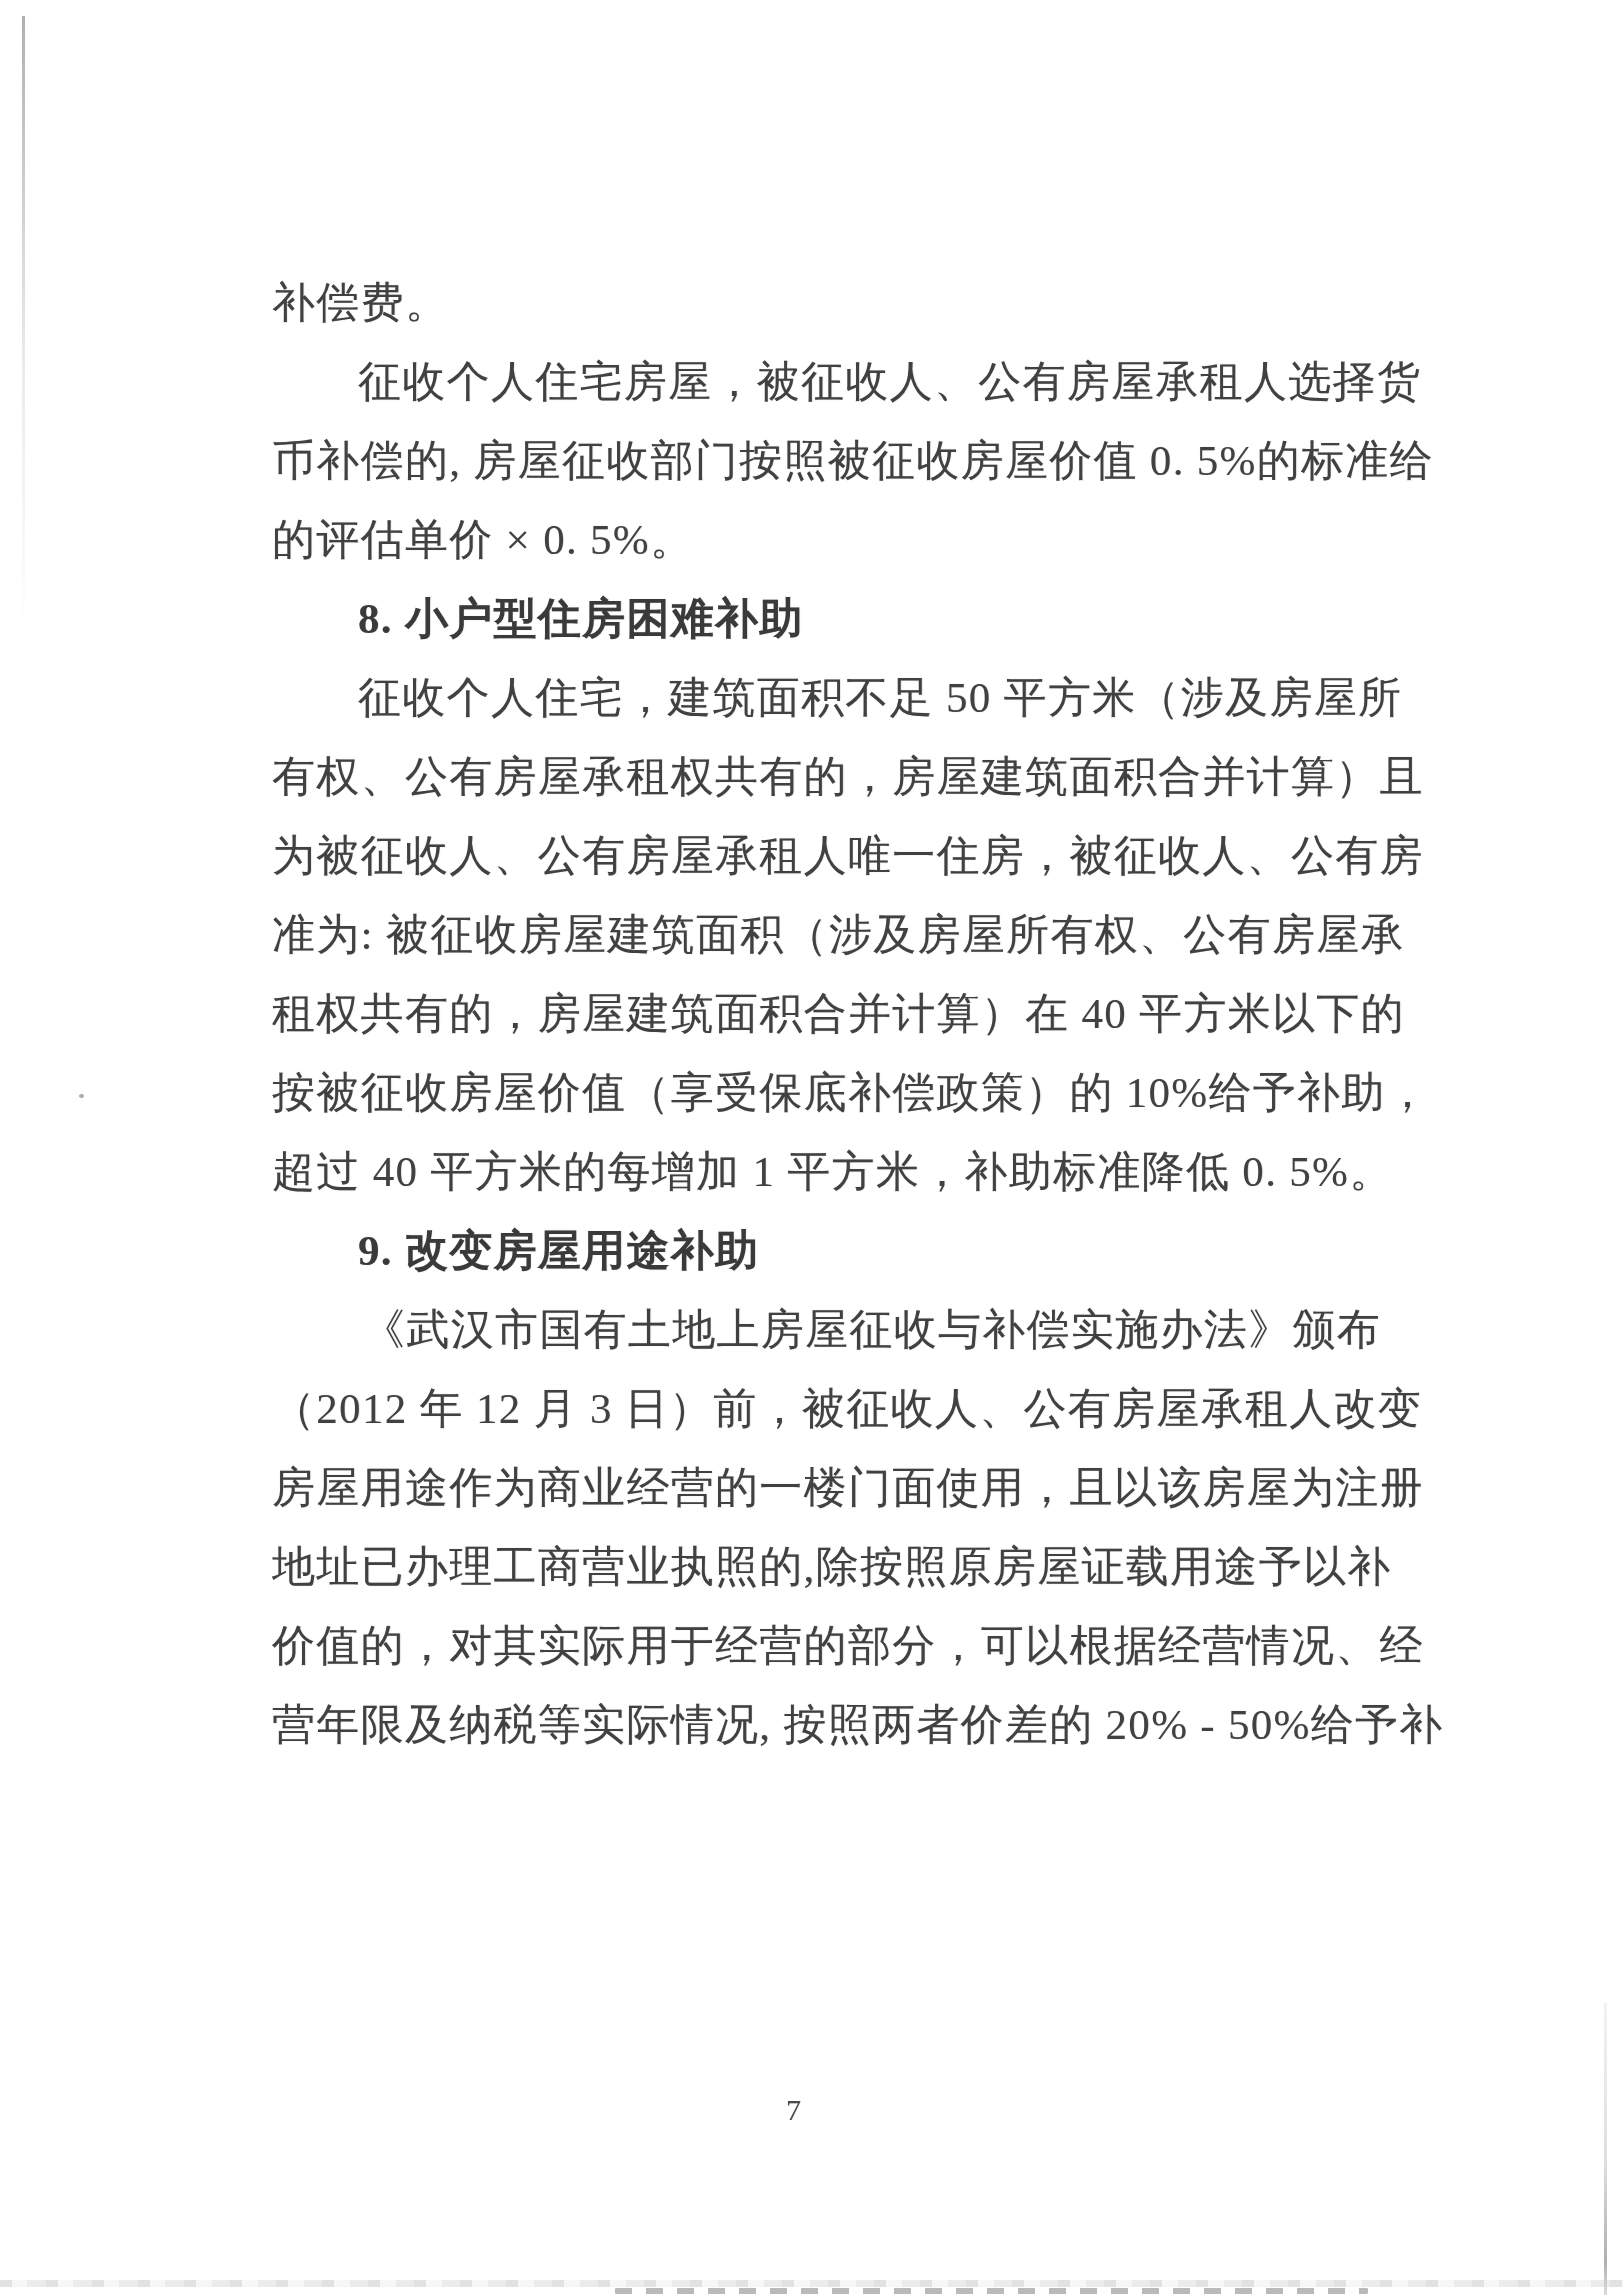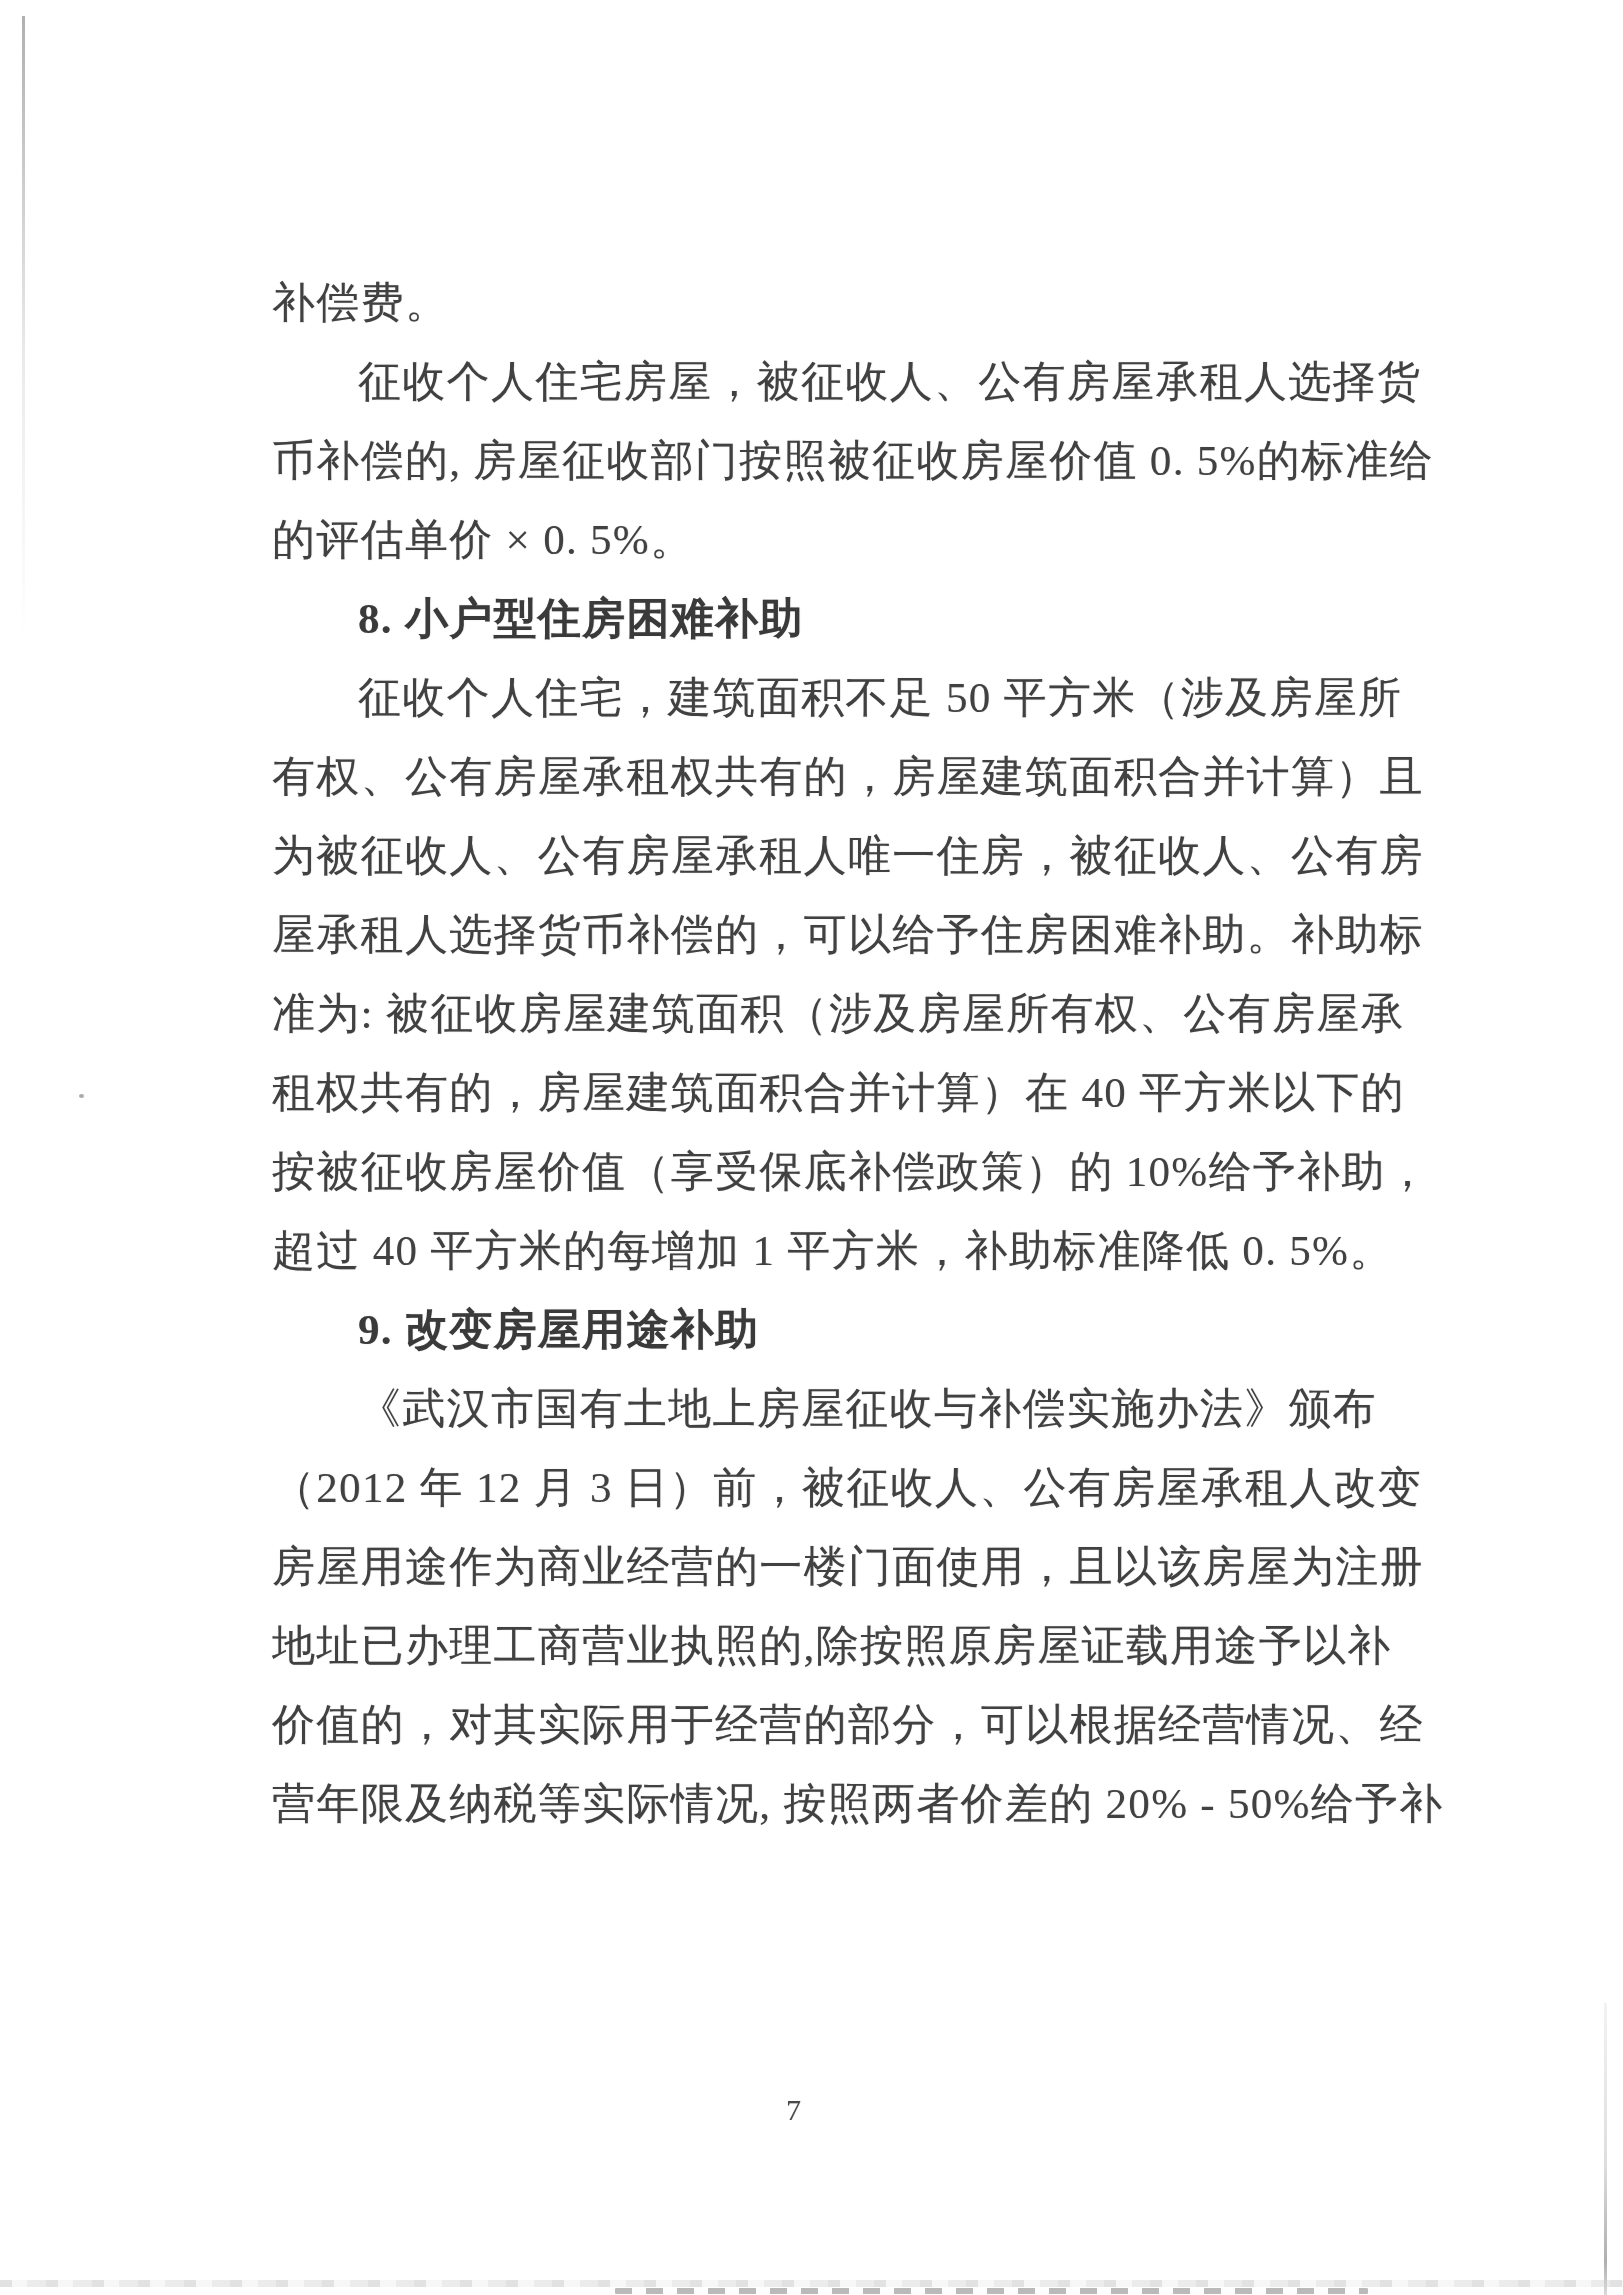--- a/index.html
+++ b/index.html
@@ -18,21 +18,21 @@
     top: 263px;
     width: 1113px;
     color: #414141;
     font-size: 43px;
     line-height: 79px;
     letter-spacing: 1.3px;
     text-shadow: 0.3px 0.3px 1px rgba(110,110,110,0.45);
   }
   .line { height: 79px; white-space: nowrap; }
   .line.heading { font-weight: bold; text-indent: 86px; color: #3a3a3a; }
-  .line.body-indent { text-indent: 86px; }
+  .line.body-indent { text-indent: 86px; text-align: center; }
   .line.body { text-indent: 0; }
   
   .page-number {
     position: absolute;
     top: 2093px;
     left: 0;
     width: 1587px;
     text-align: center;
     font-size: 30px;
     color: #4a4a4a;
@@ -94,21 +94,20 @@
 
   <div class="text-block" id="lines-host">
       <div class="line body">补偿费。</div>
       <div class="line body-indent">征收个人住宅房屋，被征收人、公有房屋承租人选择货</div>
       <div class="line body">币补偿的, 房屋征收部门按照被征收房屋价值 0. 5%的标准给</div>
       <div class="line body">的评估单价 × 0. 5%。</div>
       <div class="line heading">8. 小户型住房困难补助</div>
       <div class="line body-indent">征收个人住宅，建筑面积不足 50 平方米（涉及房屋所</div>
       <div class="line body">有权、公有房屋承租权共有的，房屋建筑面积合并计算）且</div>
       <div class="line body">为被征收人、公有房屋承租人唯一住房，被征收人、公有房</div>
-      <div class="line body">屋承租人选择货币补偿的，可以给予住房困难补助。补助标</div>
       <div class="line body">准为: 被征收房屋建筑面积（涉及房屋所有权、公有房屋承</div>
       <div class="line body">租权共有的，房屋建筑面积合并计算）在 40 平方米以下的</div>
       <div class="line body">按被征收房屋价值（享受保底补偿政策）的 10%给予补助，</div>
       <div class="line body">超过 40 平方米的每增加 1 平方米，补助标准降低 0. 5%。</div>
       <div class="line heading">9. 改变房屋用途补助</div>
       <div class="line body-indent">《武汉市国有土地上房屋征收与补偿实施办法》颁布</div>
       <div class="line body">（2012 年 12 月 3 日）前，被征收人、公有房屋承租人改变</div>
       <div class="line body">房屋用途作为商业经营的一楼门面使用，且以该房屋为注册</div>
       <div class="line body">地址已办理工商营业执照的,除按照原房屋证载用途予以补</div>
       <div class="line body">价值的，对其实际用于经营的部分，可以根据经营情况、经</div>

